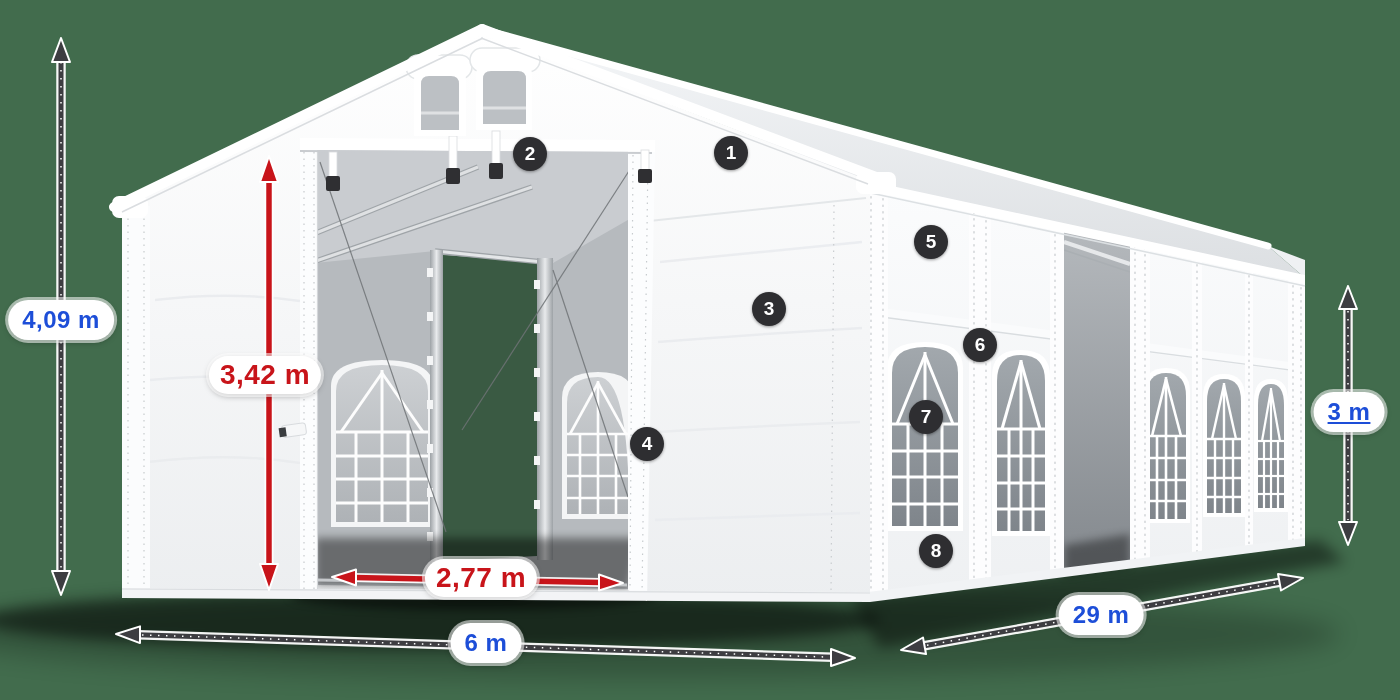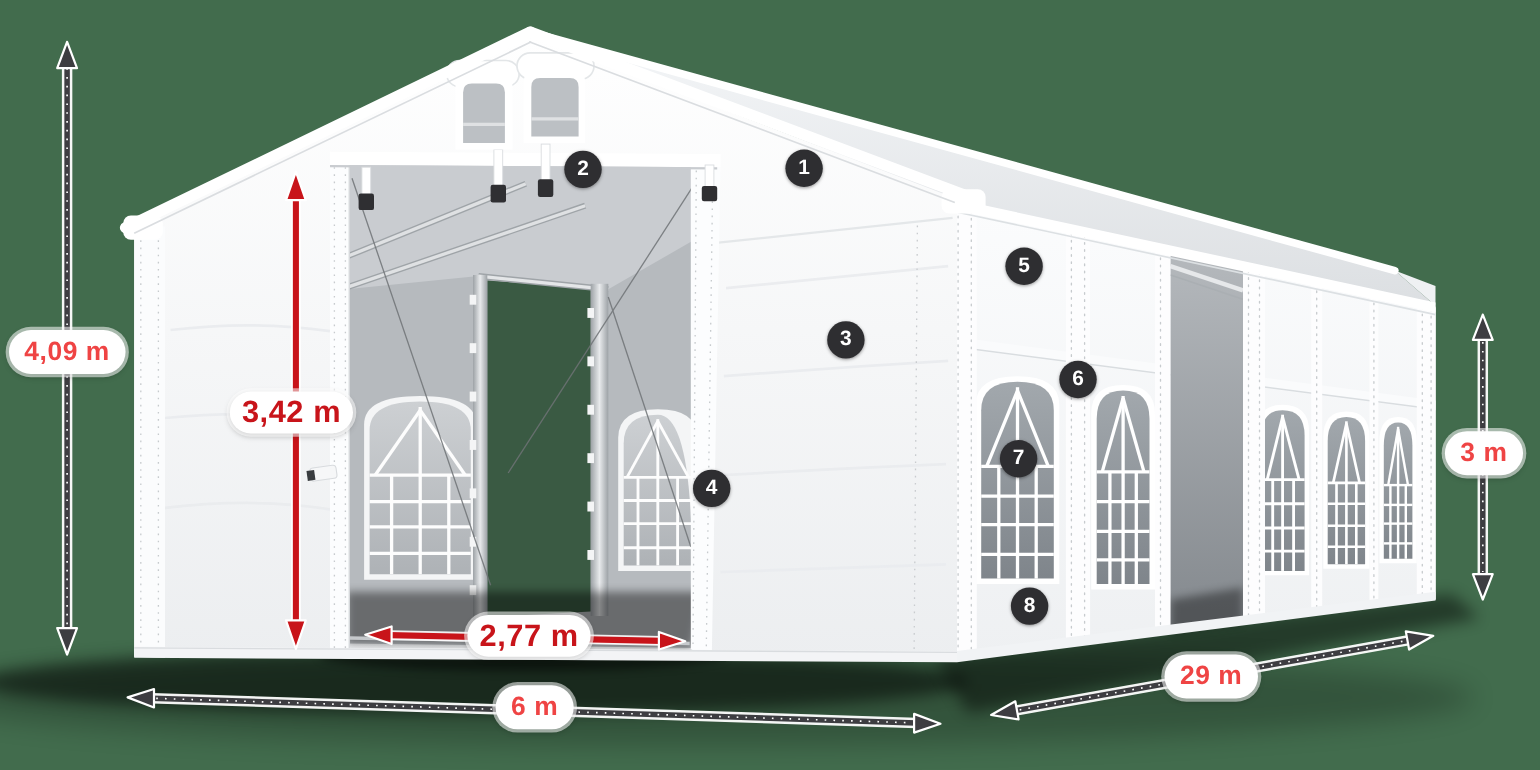--- a/index.html
+++ b/index.html
@@ -5,21 +5,21 @@
   html,body{margin:0;padding:0;}
   body{font-family:"Liberation Sans", sans-serif; background:#222;}
   .stage{
     position:relative; width:1400px; height:700px; overflow:hidden;
     background:#426C4D;
   }
   .stage svg{position:absolute; left:0; top:0;}
   .pill{
     position:absolute; transform:translate(-50%,-50%);
     background:#fff; border-radius:26px; white-space:nowrap;
-    font-weight:bold; color:#ef4444; font-size:24px; line-height:1;
+    font-weight:bold; color:#1d4ed8; font-size:24px; line-height:1;
     padding:8px 14px; letter-spacing:.5px;
     box-shadow:0 0 0 3px rgba(255,255,255,.55), 0 2px 6px rgba(0,0,0,.35);
   }
   .pill--red{ color:#C8141A; font-size:28px; padding:5px 11px; }
   .badge{
     position:absolute; transform:translate(-50%,-50%);
     width:34px; height:34px; border-radius:50%;
     background:#2E2E31; color:#fff; font-weight:bold; font-size:19px;
     display:flex; align-items:center; justify-content:center;
     box-shadow:0 1px 3px rgba(0,0,0,.4);
@@ -402,21 +402,21 @@
     <polygon points="1348,286 1339,309 1357,309" fill="#3D3D41" stroke="#ffffff" stroke-width="2" stroke-linejoin="round"></polygon>
     <polygon points="1348,545 1339,522 1357,522" fill="#3D3D41" stroke="#ffffff" stroke-width="2" stroke-linejoin="round"></polygon>
   </g>
 </svg>
 
 <div class="pill" style="left:61px; top:320px;">4,09 m</div>
 <div class="pill pill--red" style="left:265px; top:375px;">3,42 m</div>
 <div class="pill pill--red" style="left:481px; top:578px;">2,77 m</div>
 <div class="pill" style="left:486px; top:643px;border-radius:20px;">6 m</div>
 <div class="pill" style="left:1101px; top:615px;">29 m</div>
-<div class="pill" style="left:1349px; top:412px;">3 m</div>
+<div class="pill" style="left:1349px; top:412px;text-decoration:underline;">3 m</div>
 
 <div class="badge" style="left:731px; top:153px;">1</div>
 <div class="badge" style="left:530px; top:154px;">2</div>
 <div class="badge" style="left:769px; top:309px;">3</div>
 <div class="badge" style="left:647px; top:444px;">4</div>
 <div class="badge" style="left:931px; top:242px;">5</div>
 <div class="badge" style="left:980px; top:345px;">6</div>
 <div class="badge" style="left:926px; top:417px;">7</div>
 <div class="badge" style="left:936px; top:551px;">8</div>
 

